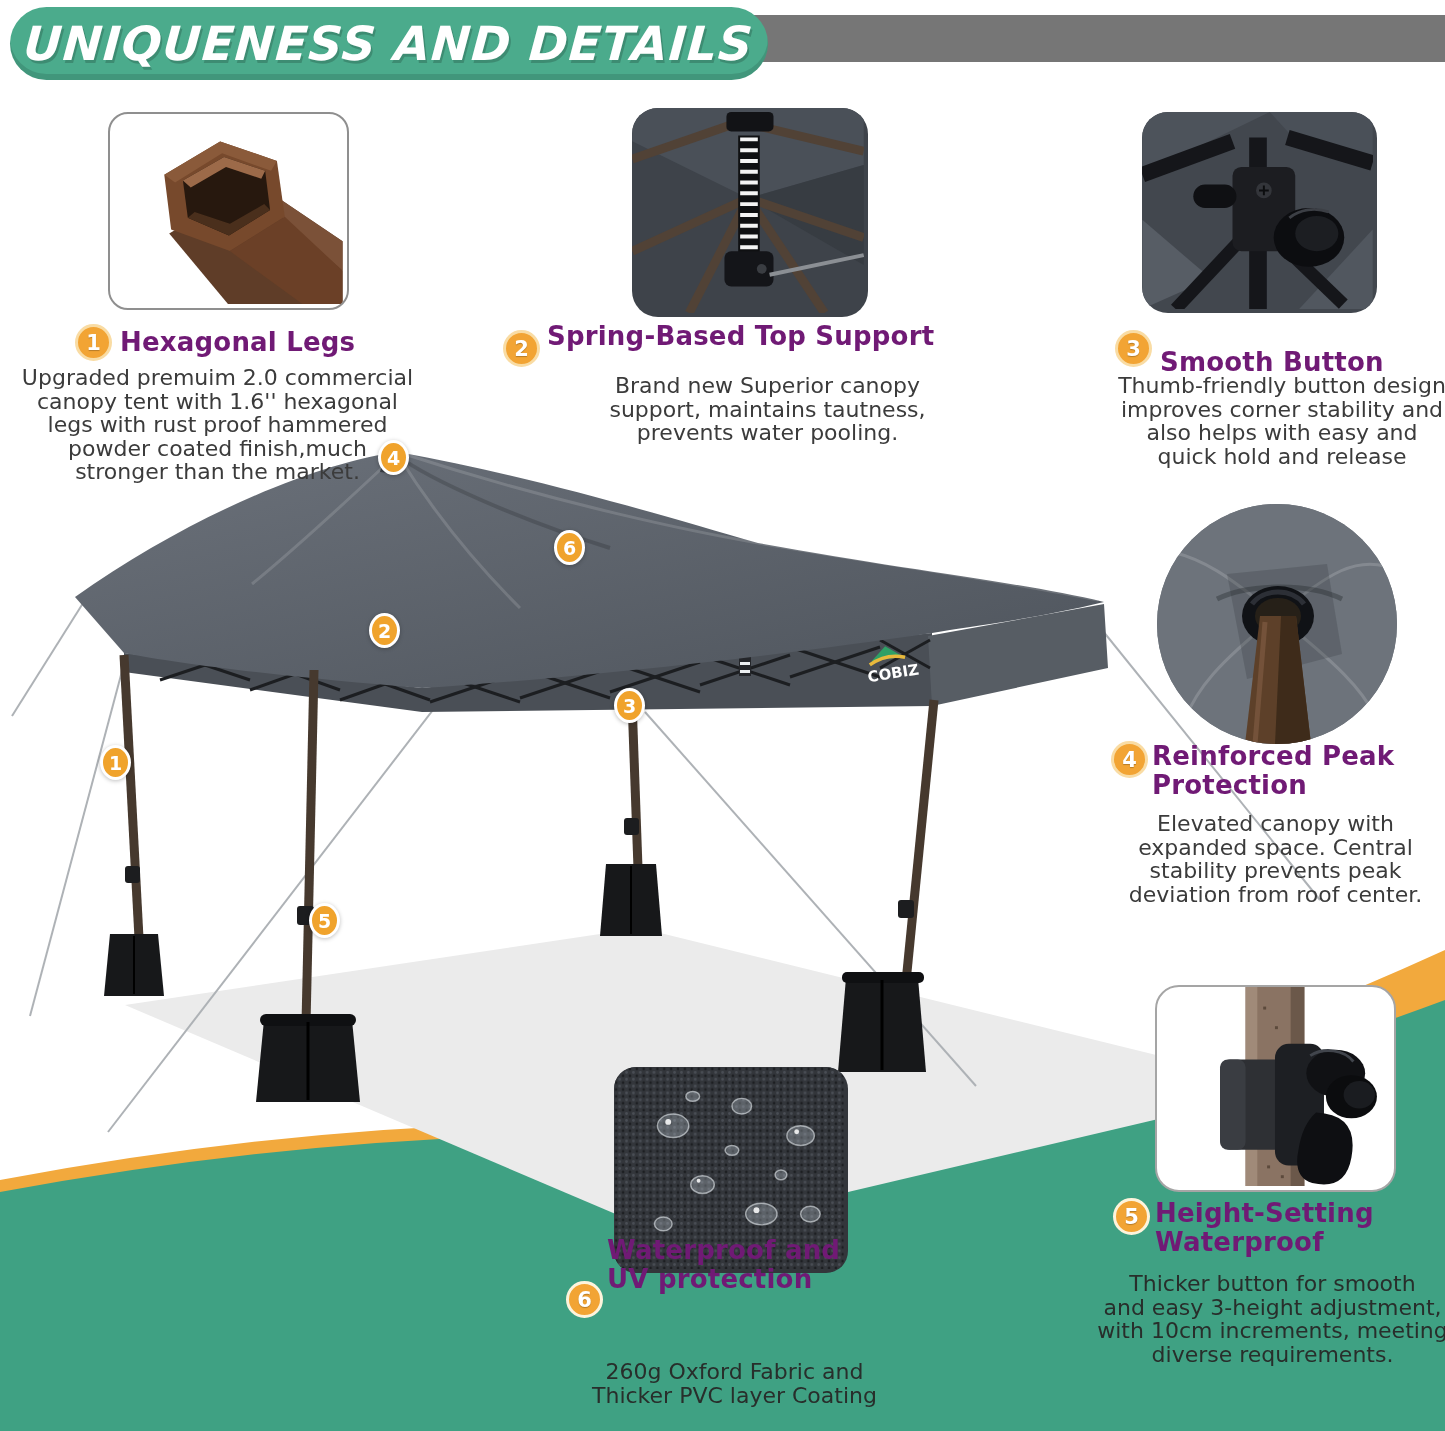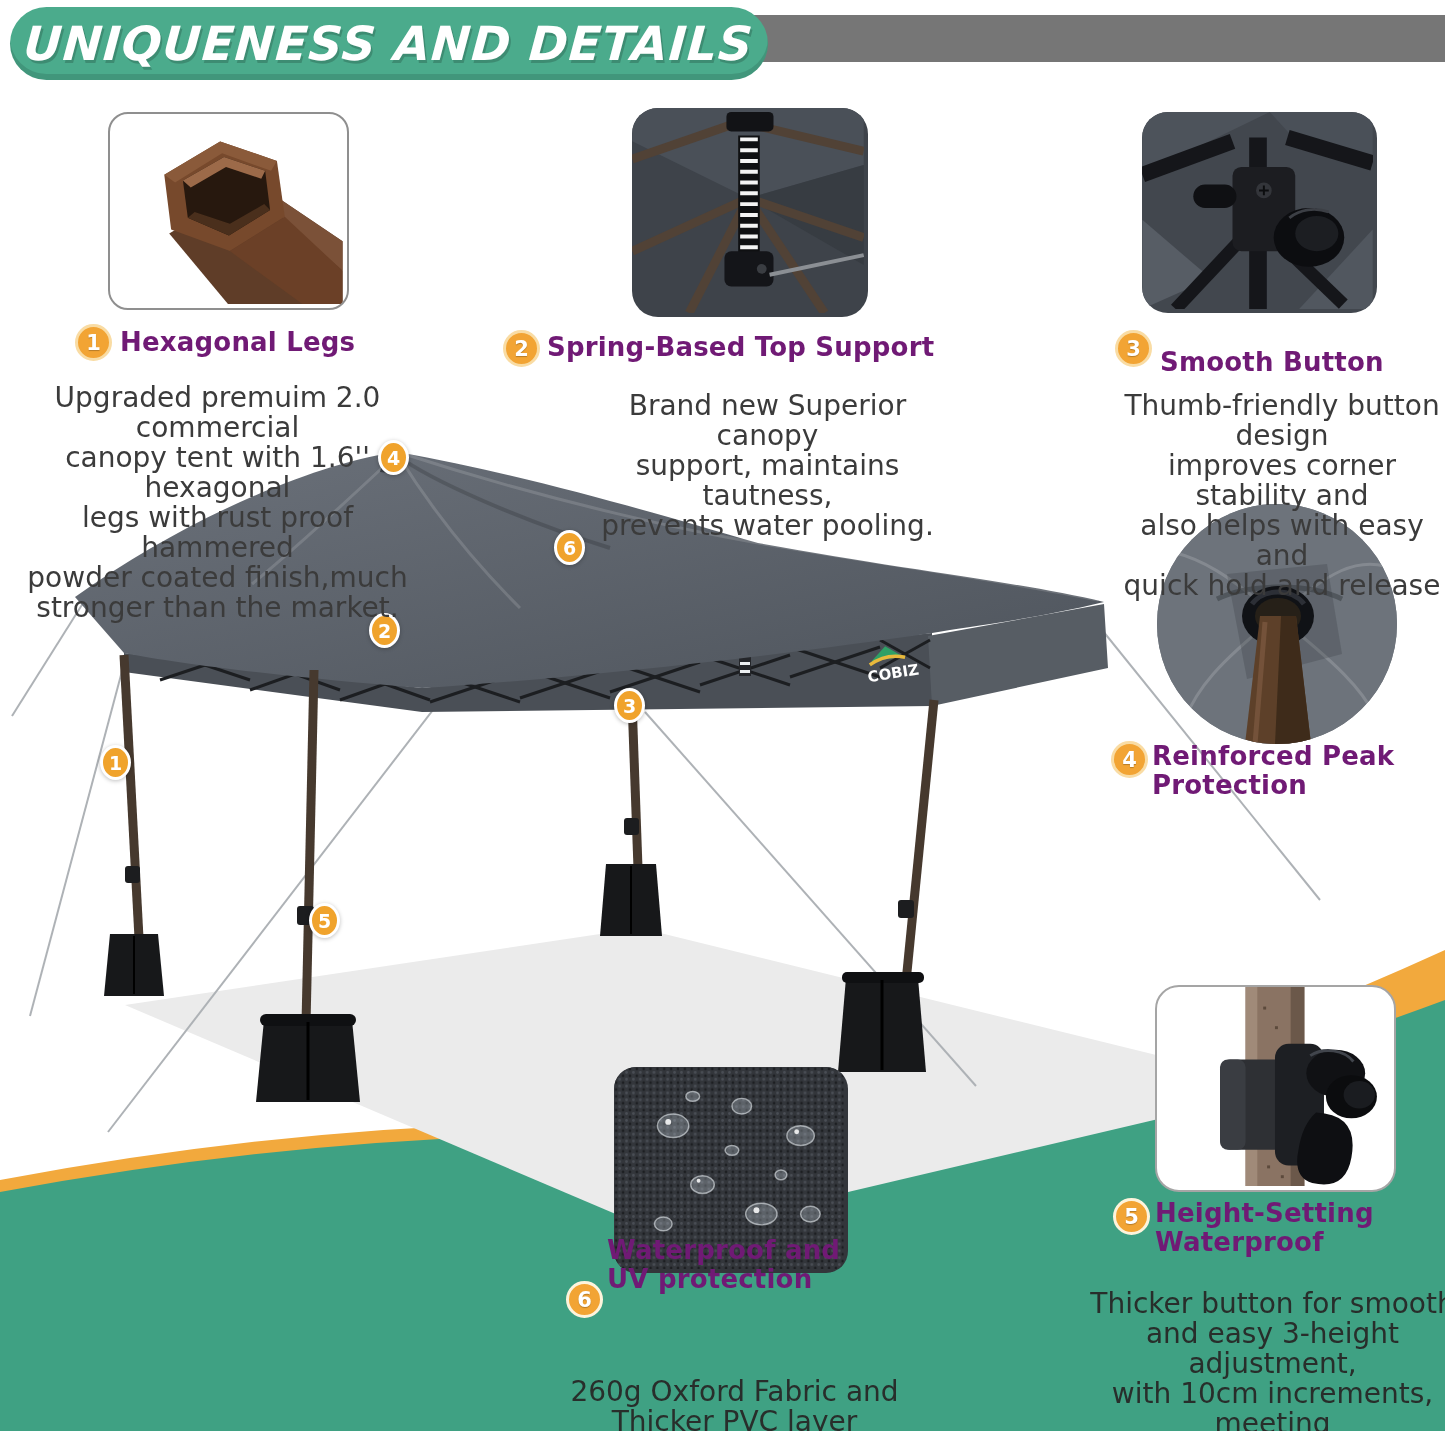--- a/index.html
+++ b/index.html
@@ -23,21 +23,21 @@
   #photo5{left:1155px;top:985px;width:237px;height:203px;border-radius:24px;background:#ffffff;border:2px solid #a5a5a5;}
   #photo6{left:614px;top:1067px;width:234px;height:206px;border-radius:22px;background:#33363b;}
   
   .badge{position:absolute;width:37px;height:37px;border-radius:50%;background:#F2A434;
          border:3px solid #F9DCA4;box-sizing:border-box;color:#fff;font-weight:bold;font-size:21px;
          display:flex;align-items:center;justify-content:center;text-shadow:0 1px 1px rgba(0,0,0,.25);}
   .badge.on-green{border-color:#FDF4DC;}
   .ftitle{position:absolute;font-weight:bold;color:#701a75;font-size:26px;line-height:1.12;
           white-space:pre-line;letter-spacing:.2px;}
   .ftitle.center{text-align:left;}
-  .fbody{position:absolute;color:#3b3b3b;font-size:28px;line-height:1.07;text-align:center;white-space:pre-line;margin-top:17px;}
+  .fbody{position:absolute;color:#3b3b3b;font-size:22px;line-height:1.07;text-align:center;white-space:pre-line;}
   .fbody.on-green{color:#282e2b;}
   
   .marker{position:absolute;width:31px;height:35px;border-radius:50%;background:#F0A32C;
           border:3px solid #ffffff;box-sizing:border-box;color:#fff;font-weight:bold;font-size:19px;
           display:flex;align-items:center;justify-content:center;box-shadow:0 1px 4px rgba(0,0,0,.25);}
 </style>
 </head>
 <body>
 
 <div id="page">
@@ -279,35 +279,39 @@
 
   <div class="badge" style="left:75px;top:324px;">1</div>
   <div class="ftitle" style="left:120px;top:328px;width:250px;">Hexagonal Legs</div>
   <div class="fbody" style="left:5px;top:366px;width:425px;">Upgraded premuim 2.0 commercial
 canopy tent with 1.6'' hexagonal
 legs with rust proof hammered
 powder coated finish,much
 stronger than the market.</div>
 
   <div class="badge" style="left:503px;top:330px;">2</div>
-  <div class="ftitle" style="left:547px;top:333px;width:410px;">Spring-Based Top Support</div>
+  <div class="ftitle" style="left:547px;top:322px;width:410px;">Spring-Based Top Support</div>
   <div class="fbody" style="left:595px;top:374px;width:345px;">Brand new Superior canopy
 support, maintains tautness,
 prevents water pooling.</div>
 
   <div class="badge" style="left:1115px;top:330px;">3</div>
   <div class="ftitle" style="left:1160px;top:348px;width:280px;">Smooth Button</div>
   <div class="fbody" style="left:1112px;top:374px;width:340px;">Thumb-friendly button design
 improves corner stability and
 also helps with easy and
 quick hold and release</div>
 
   <div class="badge" style="left:1111px;top:741px;">4</div>
   <div class="ftitle center" style="left:1152px;top:742px;width:260px;">Reinforced Peak
 Protection</div>
+  <div class="fbody" style="left:1108px;top:812px;width:335px;">Elevated canopy with
+expanded space. Central
+stability prevents peak
+deviation from roof center.</div>
 
   <div class="badge on-green" style="left:1113px;top:1198px;">5</div>
   <div class="ftitle center" style="left:1155px;top:1199px;width:250px;">Height-Setting
 Waterproof</div>
   <div class="fbody on-green" style="left:1085px;top:1272px;width:375px;">Thicker button for smooth
 and easy 3-height adjustment,
 with 10cm increments, meeting
 diverse requirements.</div>
 
   <div class="badge on-green" style="left:566px;top:1281px;">6</div>

